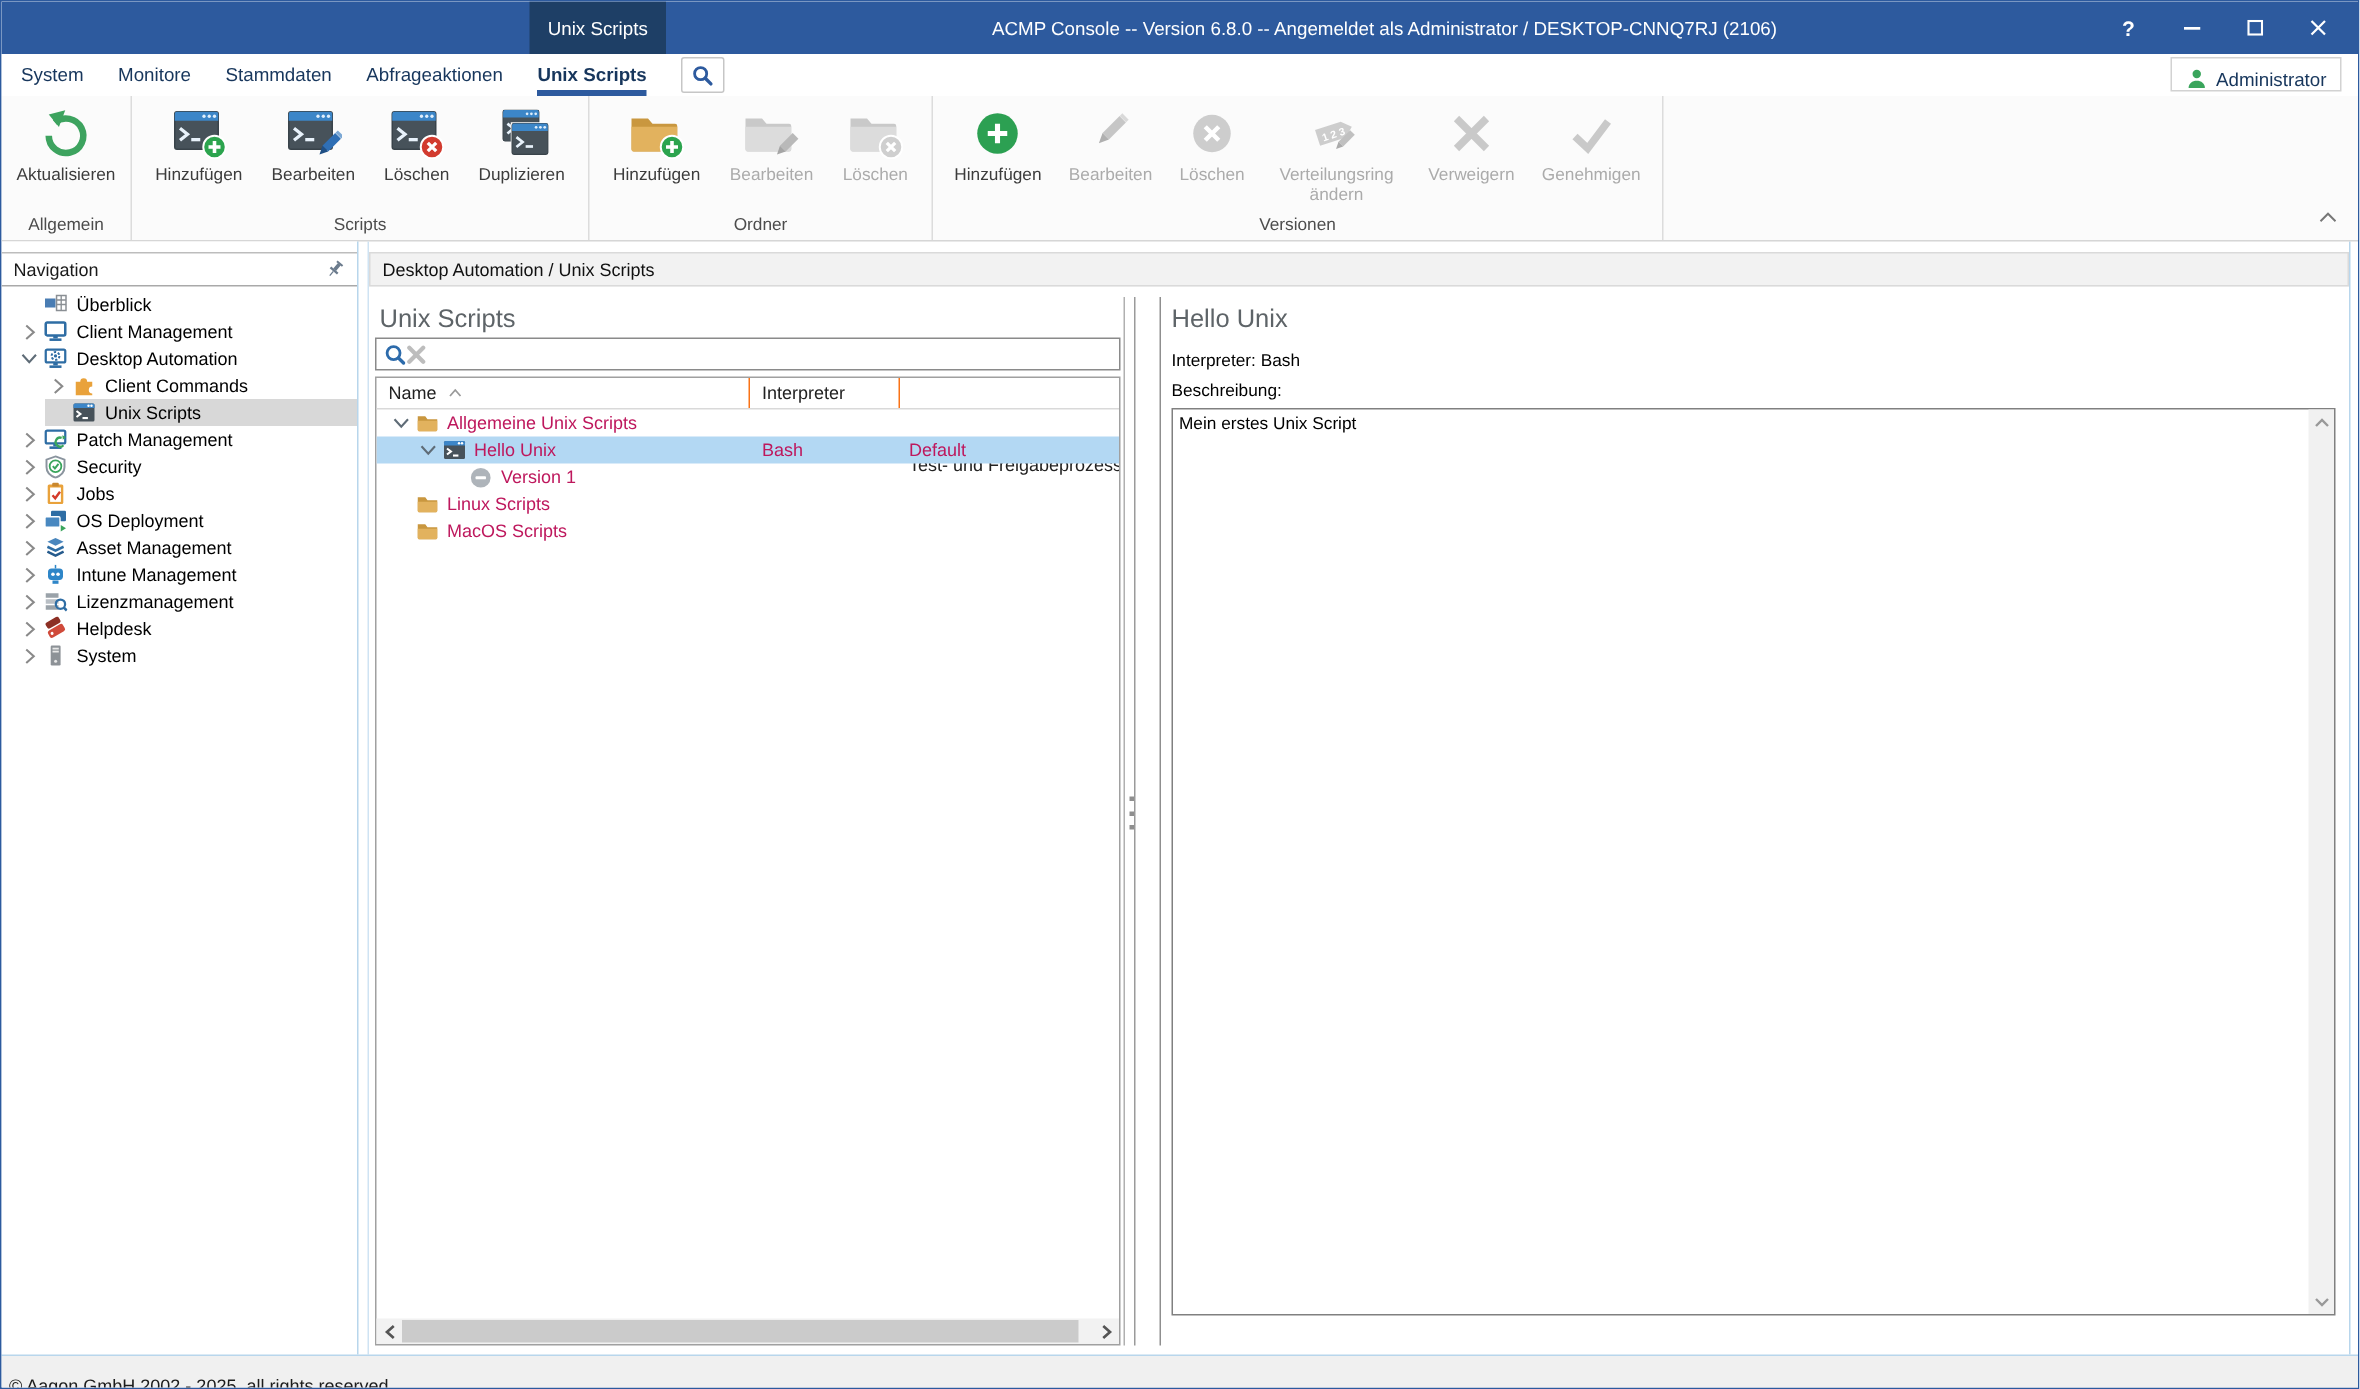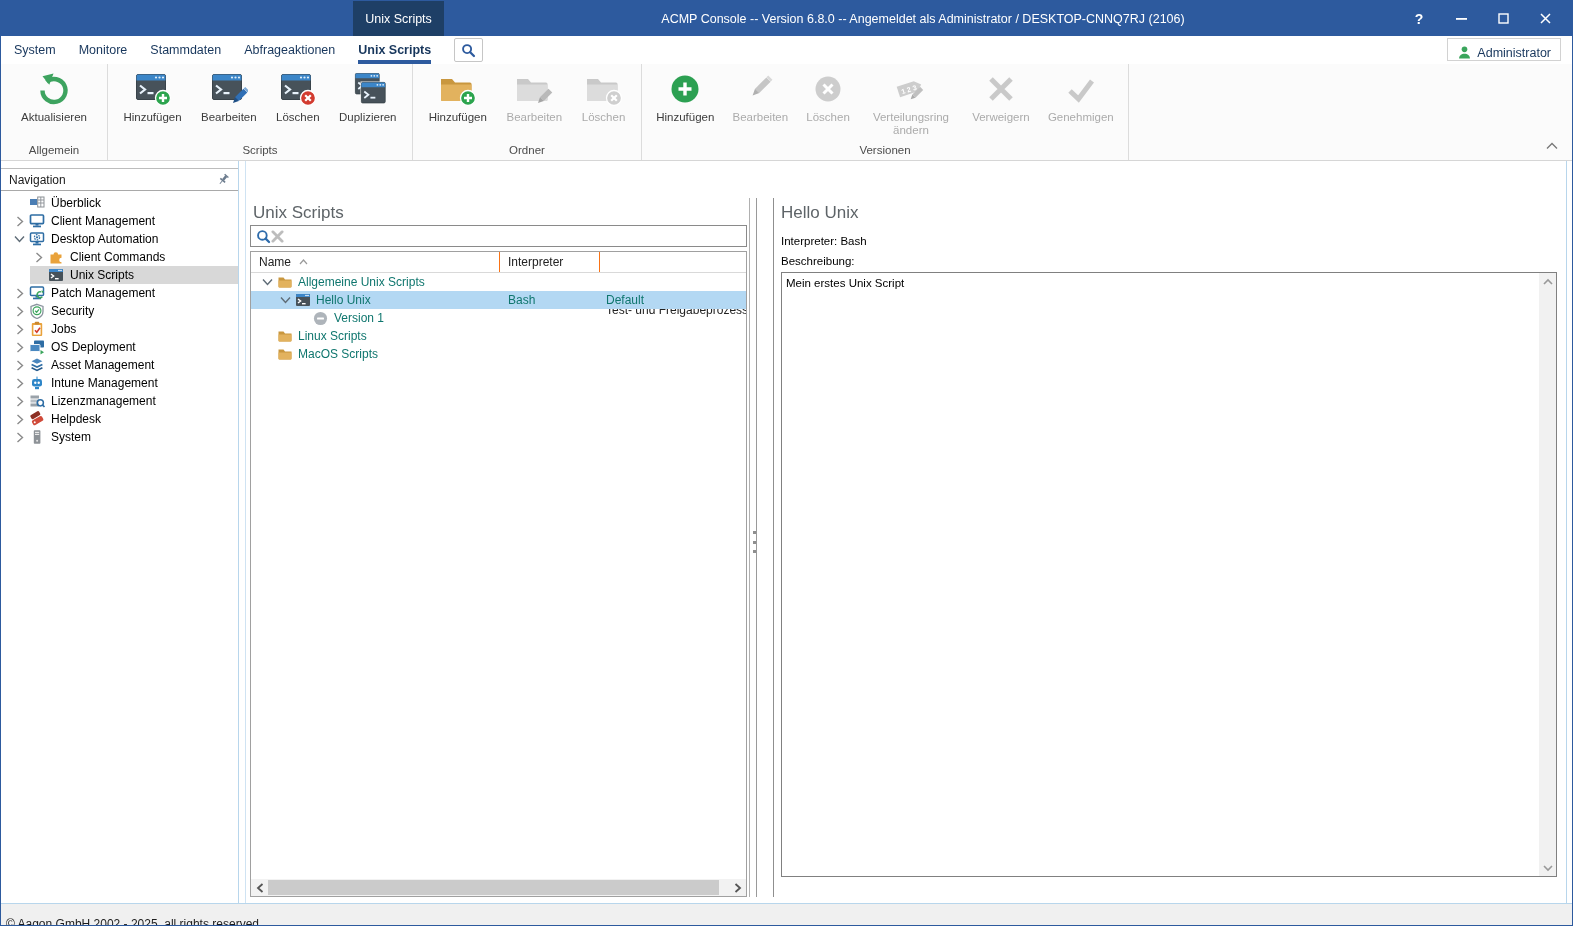--- a/index.html
+++ b/index.html
@@ -51,21 +51,21 @@
 .searchbox{position:absolute;left:249px;top:224px;width:497px;height:22px;border:1px solid #8a8a8a;background:#fff;display:flex;align-items:center;padding:0 5px;}
 .searchbox .ph{flex:1;margin-left:5px;font-size:12.5px;color:#8a8a8a;}
 .tablebox{position:absolute;left:249px;top:250px;width:497px;height:646px;border:1px solid #a0a0a0;background:#fff;display:flex;flex-direction:column;}
 .thead{height:21px;display:flex;border-bottom:1px solid #d9d9d9;font-size:12px;color:#222;flex:0 0 auto;}
 .hc{padding-left:8px;height:100%;display:flex;align-items:center;border-right:1px solid #f97316;white-space:nowrap;overflow:hidden;}
 .hc.c1{width:249px;}
 .hc.c2{width:100px;}
 .hc.c3{flex:1;border-right:none;padding-left:6px;margin-top:48px;}
 .sortcaret{margin-left:8px;}
 .tbody{flex:1;overflow:hidden;}
-.trow{height:18px;display:flex;align-items:center;font-size:12px;color:#0f766e;}
+.trow{height:18px;display:flex;align-items:center;font-size:12px;color:#be185d;}
 .trow.selected{background:#b3d8f3;}
 .tcell{display:flex;align-items:center;height:100%;overflow:hidden;white-space:nowrap;}
 .tcell.c1{width:249px;}
 .tcell.c2{width:100px;padding-left:8px;}
 .tcell.c3{flex:1;padding-left:6px;}
 .ticon{width:17px;height:16px;margin-right:5px;display:flex;align-items:center;justify-content:center;}
 .hscroll{height:17px;flex:0 0 auto;display:flex;align-items:center;background:#f2f2f2;}
 .hs-arrow{width:17px;height:17px;display:flex;align-items:center;justify-content:center;}
 .hs-thumb{flex:1;height:15px;background:#cbcbcb;margin-right:10px;}
 
@@ -136,21 +136,21 @@
             <circle cx="8" cy="4.6" r="3" fill="#3aa55c"></circle>
             <path d="M2.2 14.5c0-3.2 2.6-5.1 5.8-5.1s5.8 1.9 5.8 5.1z" fill="#3aa55c"></path>
           </svg>
         </span>
       <span>Administrator</span>
     </div>
   </div>
 
   <div class="ribbon">
     <div id="ribbon-groups">
-        <div class="rgroup" style="width: 107px;">
+        <div class="rgroup" style="width: 87px;">
           <div class="rbtns">
             <div class="rbtn">
               <span class="ic icon">
                 <svg width="38" height="36" viewBox="0 0 38 36">
                   <g transform="scale(-1,1) translate(-38,0)">
                     <path d="M30.5 18.5a11.5 11.5 0 1 1-4.1-8.8" fill="none" stroke="#3da35f" stroke-width="4.4"></path>
                     <path d="M19.5 1.5l11 2.8-6.8 8.4z" fill="#3da35f"></path>
                   </g>
                 </svg>
               </span>
@@ -613,20 +613,21 @@
                 <rect x="6" y="4.8" width="4.2" height="1.2" fill="#e8e8e8"></rect>
                 <circle cx="8.1" cy="11.8" r="1" fill="#e8e8e8"></circle>
               </svg>
             </span>
             <span>System</span>
           </div>
         </div>
       </div>
   </div>
 
+  <div class="breadcrumb">Desktop Automation / Unix Scripts</div>
 
   <div class="panel-title" id="list-title">Unix Scripts</div>
 
   <div class="searchbox">
     <span class="icon">
         <svg width="15" height="15" viewBox="0 0 16 16">
           <circle cx="6.8" cy="6.8" r="4.6" fill="none" stroke="#2d6bab" stroke-width="2"></circle>
           <path d="M10.3 10.3l3.6 3.6" stroke="#2d6bab" stroke-width="2.4" stroke-linecap="round"></path>
         </svg>
       </span>

